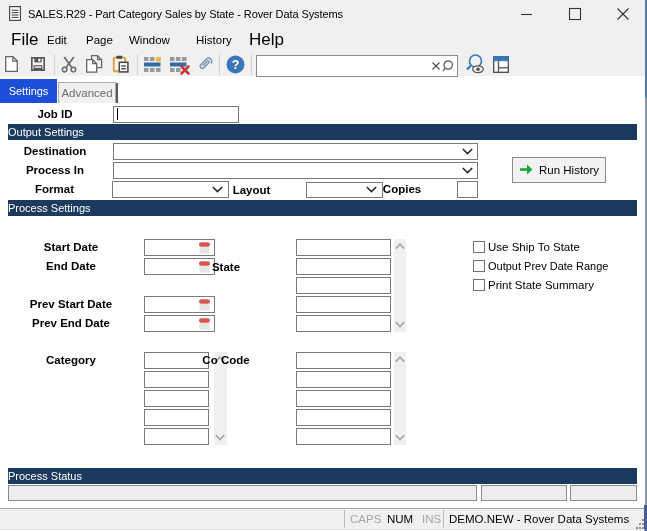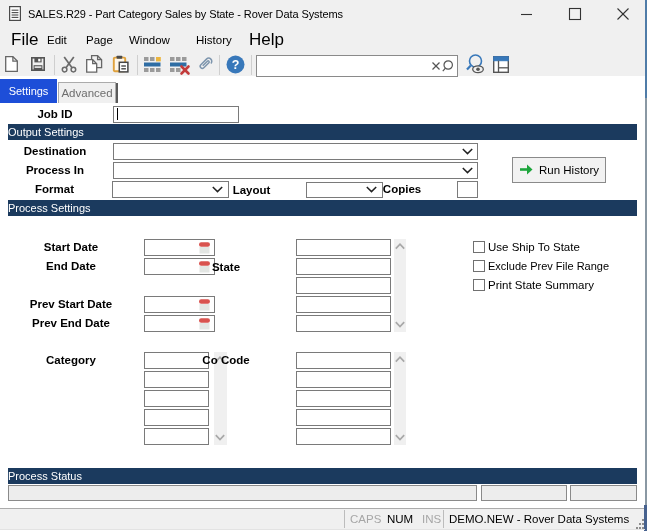--- a/index.html
+++ b/index.html
@@ -231,21 +231,21 @@
 <svg style="left:395px;top:243px" width="10" height="7" viewBox="0 0 10 7">
     <polyline points="0.8,5.6 5,1.2 9.2,5.6" fill="none" stroke="#a8a8a8" stroke-width="1.7"></polyline>
   </svg>
 <svg style="left:395px;top:321px" width="10" height="7" viewBox="0 0 10 7">
     <polyline points="0.8,1.2 5,5.6 9.2,1.2" fill="none" stroke="#a8a8a8" stroke-width="1.7"></polyline>
   </svg>
 
 <div class="box" style="left:473px;top:241px;width:12px;height:12px;border-color:#707070;"></div>
 <div class="lbl" style="left:488px;top:239px;height:16px;line-height:16px;">Use Ship To State</div>
 <div class="box" style="left:473px;top:260px;width:12px;height:12px;border-color:#707070;"></div>
-<div class="lbl" style="left:488px;top:258px;height:16px;line-height:16px;font-size:11px;">Exclude Prev File Range</div>
+<div class="lbl" style="left:488px;top:258px;height:16px;line-height:16px;font-size:11px;">Output Prev Date Range</div>
 <div class="box" style="left:473px;top:279px;width:12px;height:12px;border-color:#707070;"></div>
 <div class="lbl" style="left:488px;top:277px;height:16px;line-height:16px;">Print State Summary</div>
 
 <div class="lbl r" style="left:0;top:352px;width:142px;height:17px;line-height:17px;">Category</div>
 <div class="box" style="left:144px;top:352px;width:65px;height:17px;"></div>
 <div class="box" style="left:144px;top:371px;width:65px;height:17px;"></div>
 <div class="box" style="left:144px;top:390px;width:65px;height:17px;"></div>
 <div class="box" style="left:144px;top:409px;width:65px;height:17px;"></div>
 <div class="box" style="left:144px;top:428px;width:65px;height:17px;"></div>
 <div class="strip" style="left:214px;top:352px;width:13px;height:93px;"></div>

